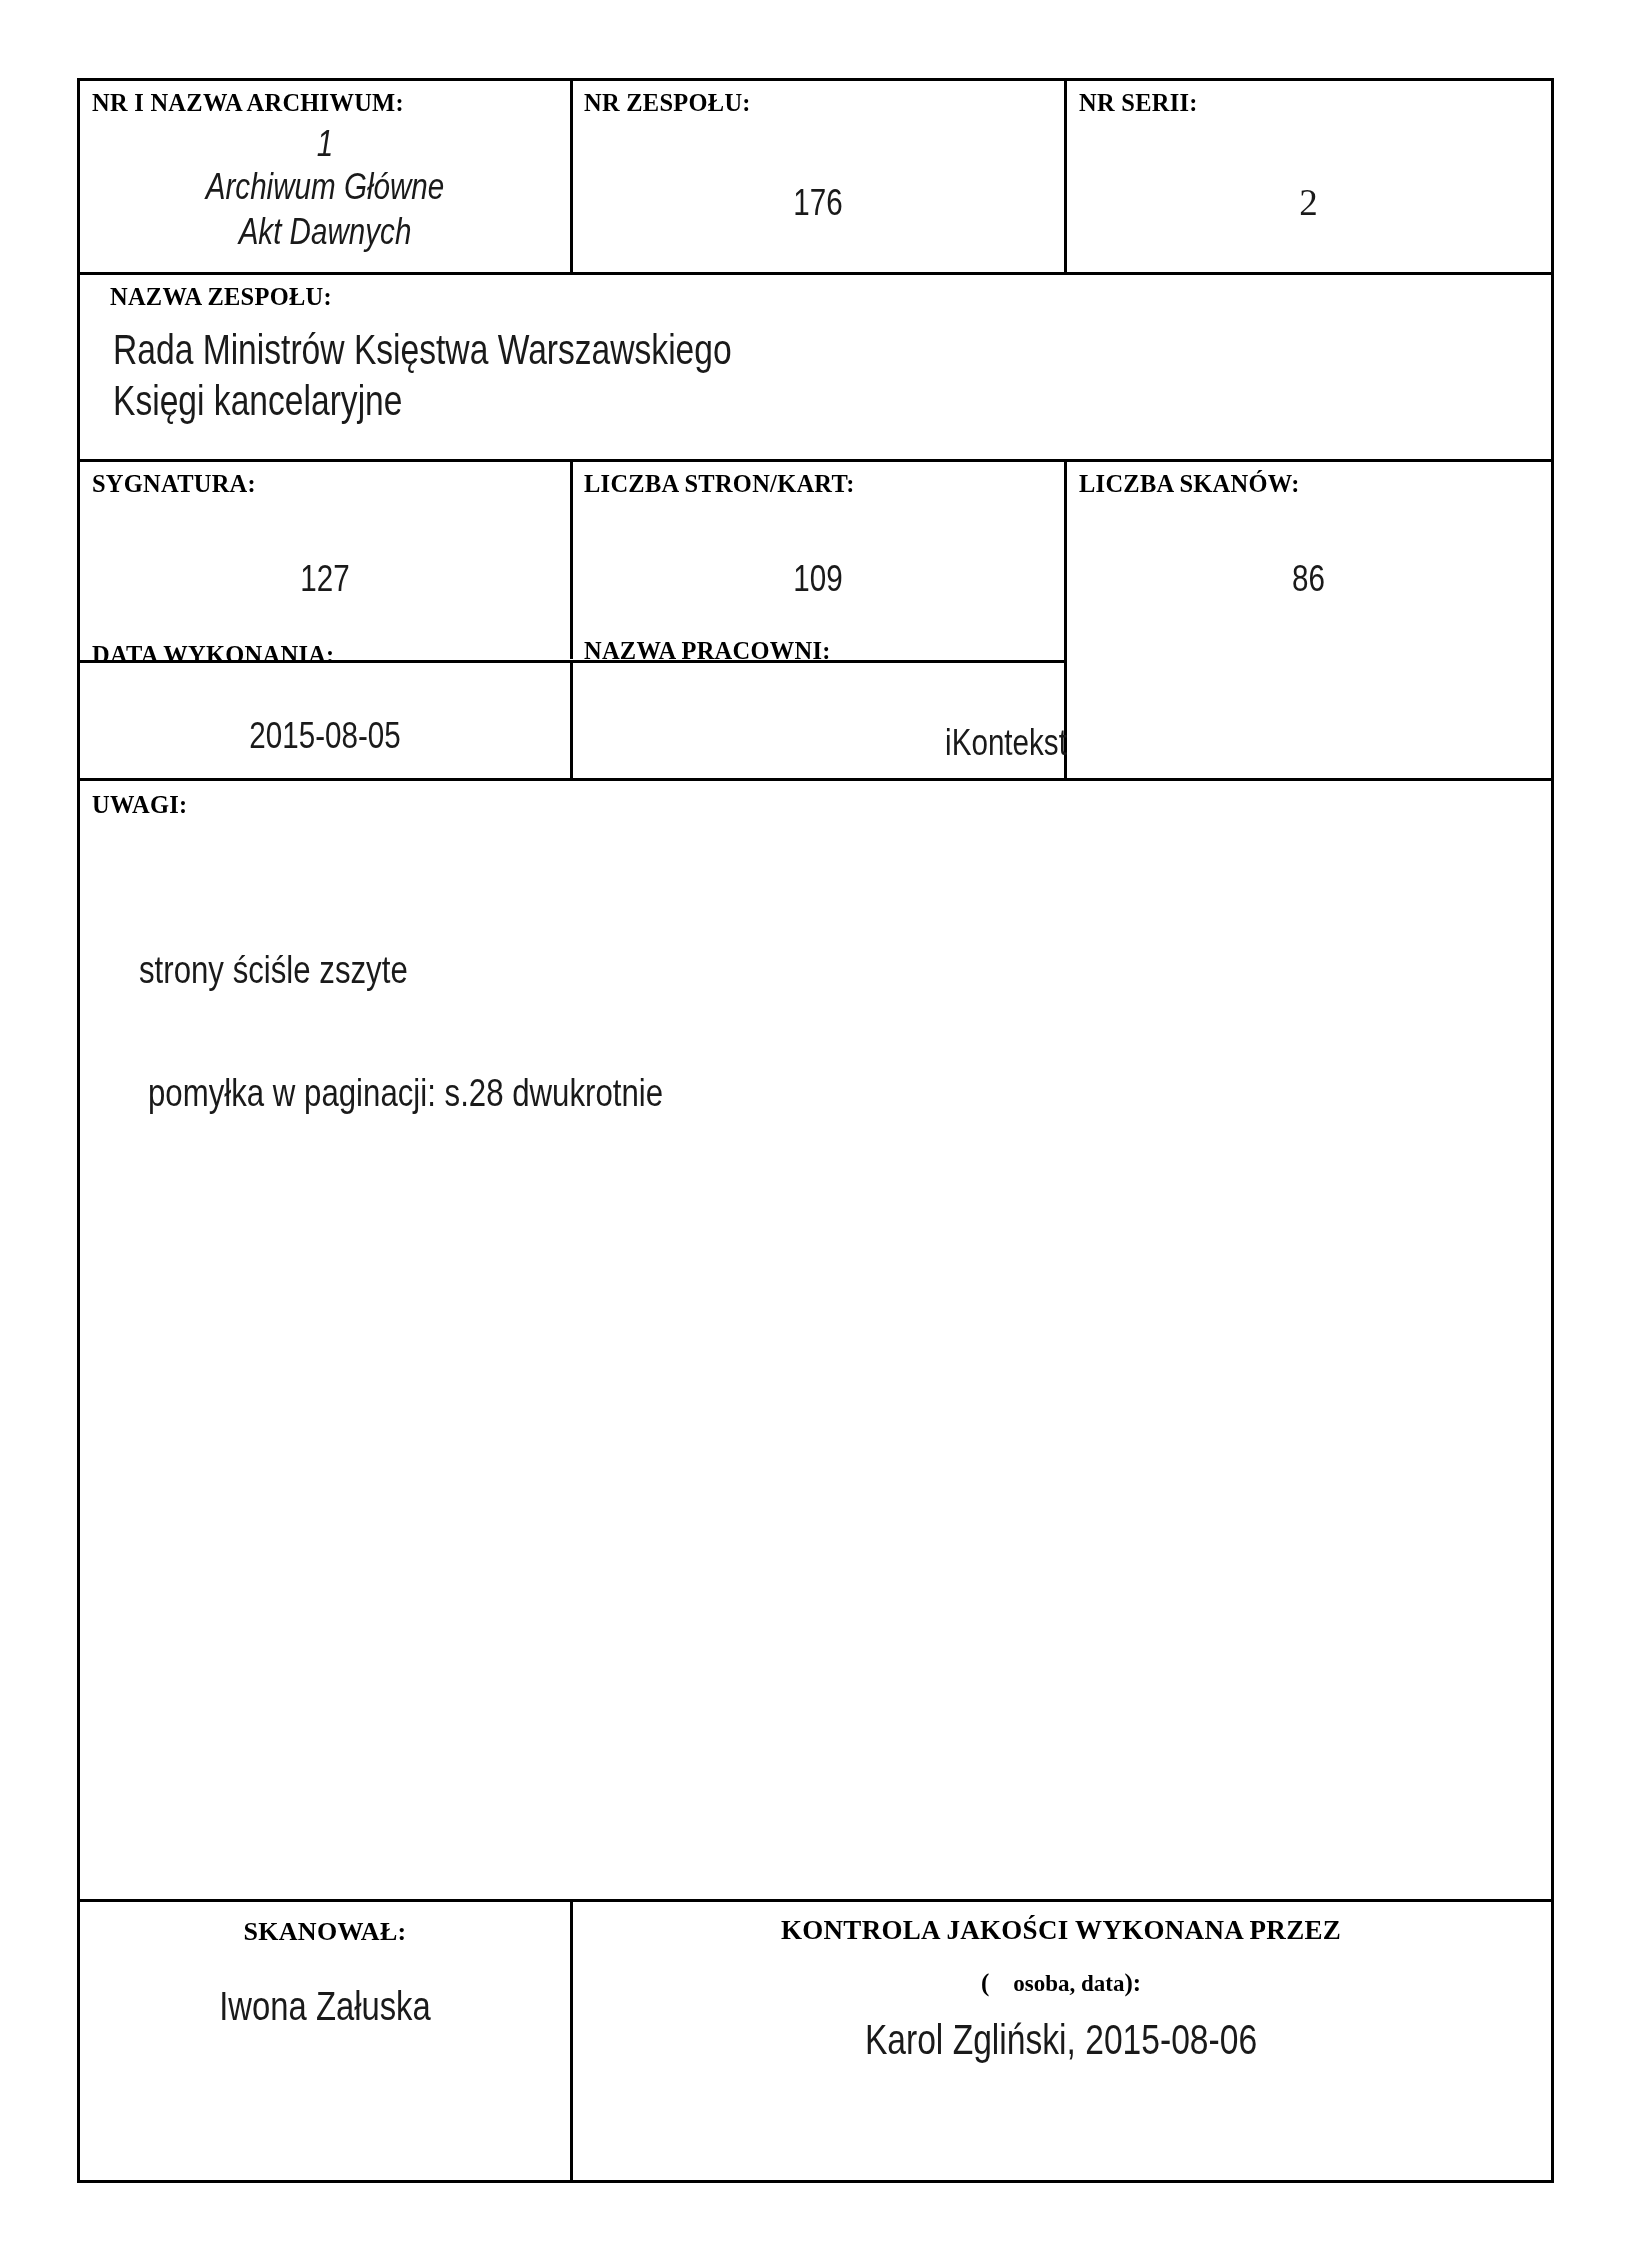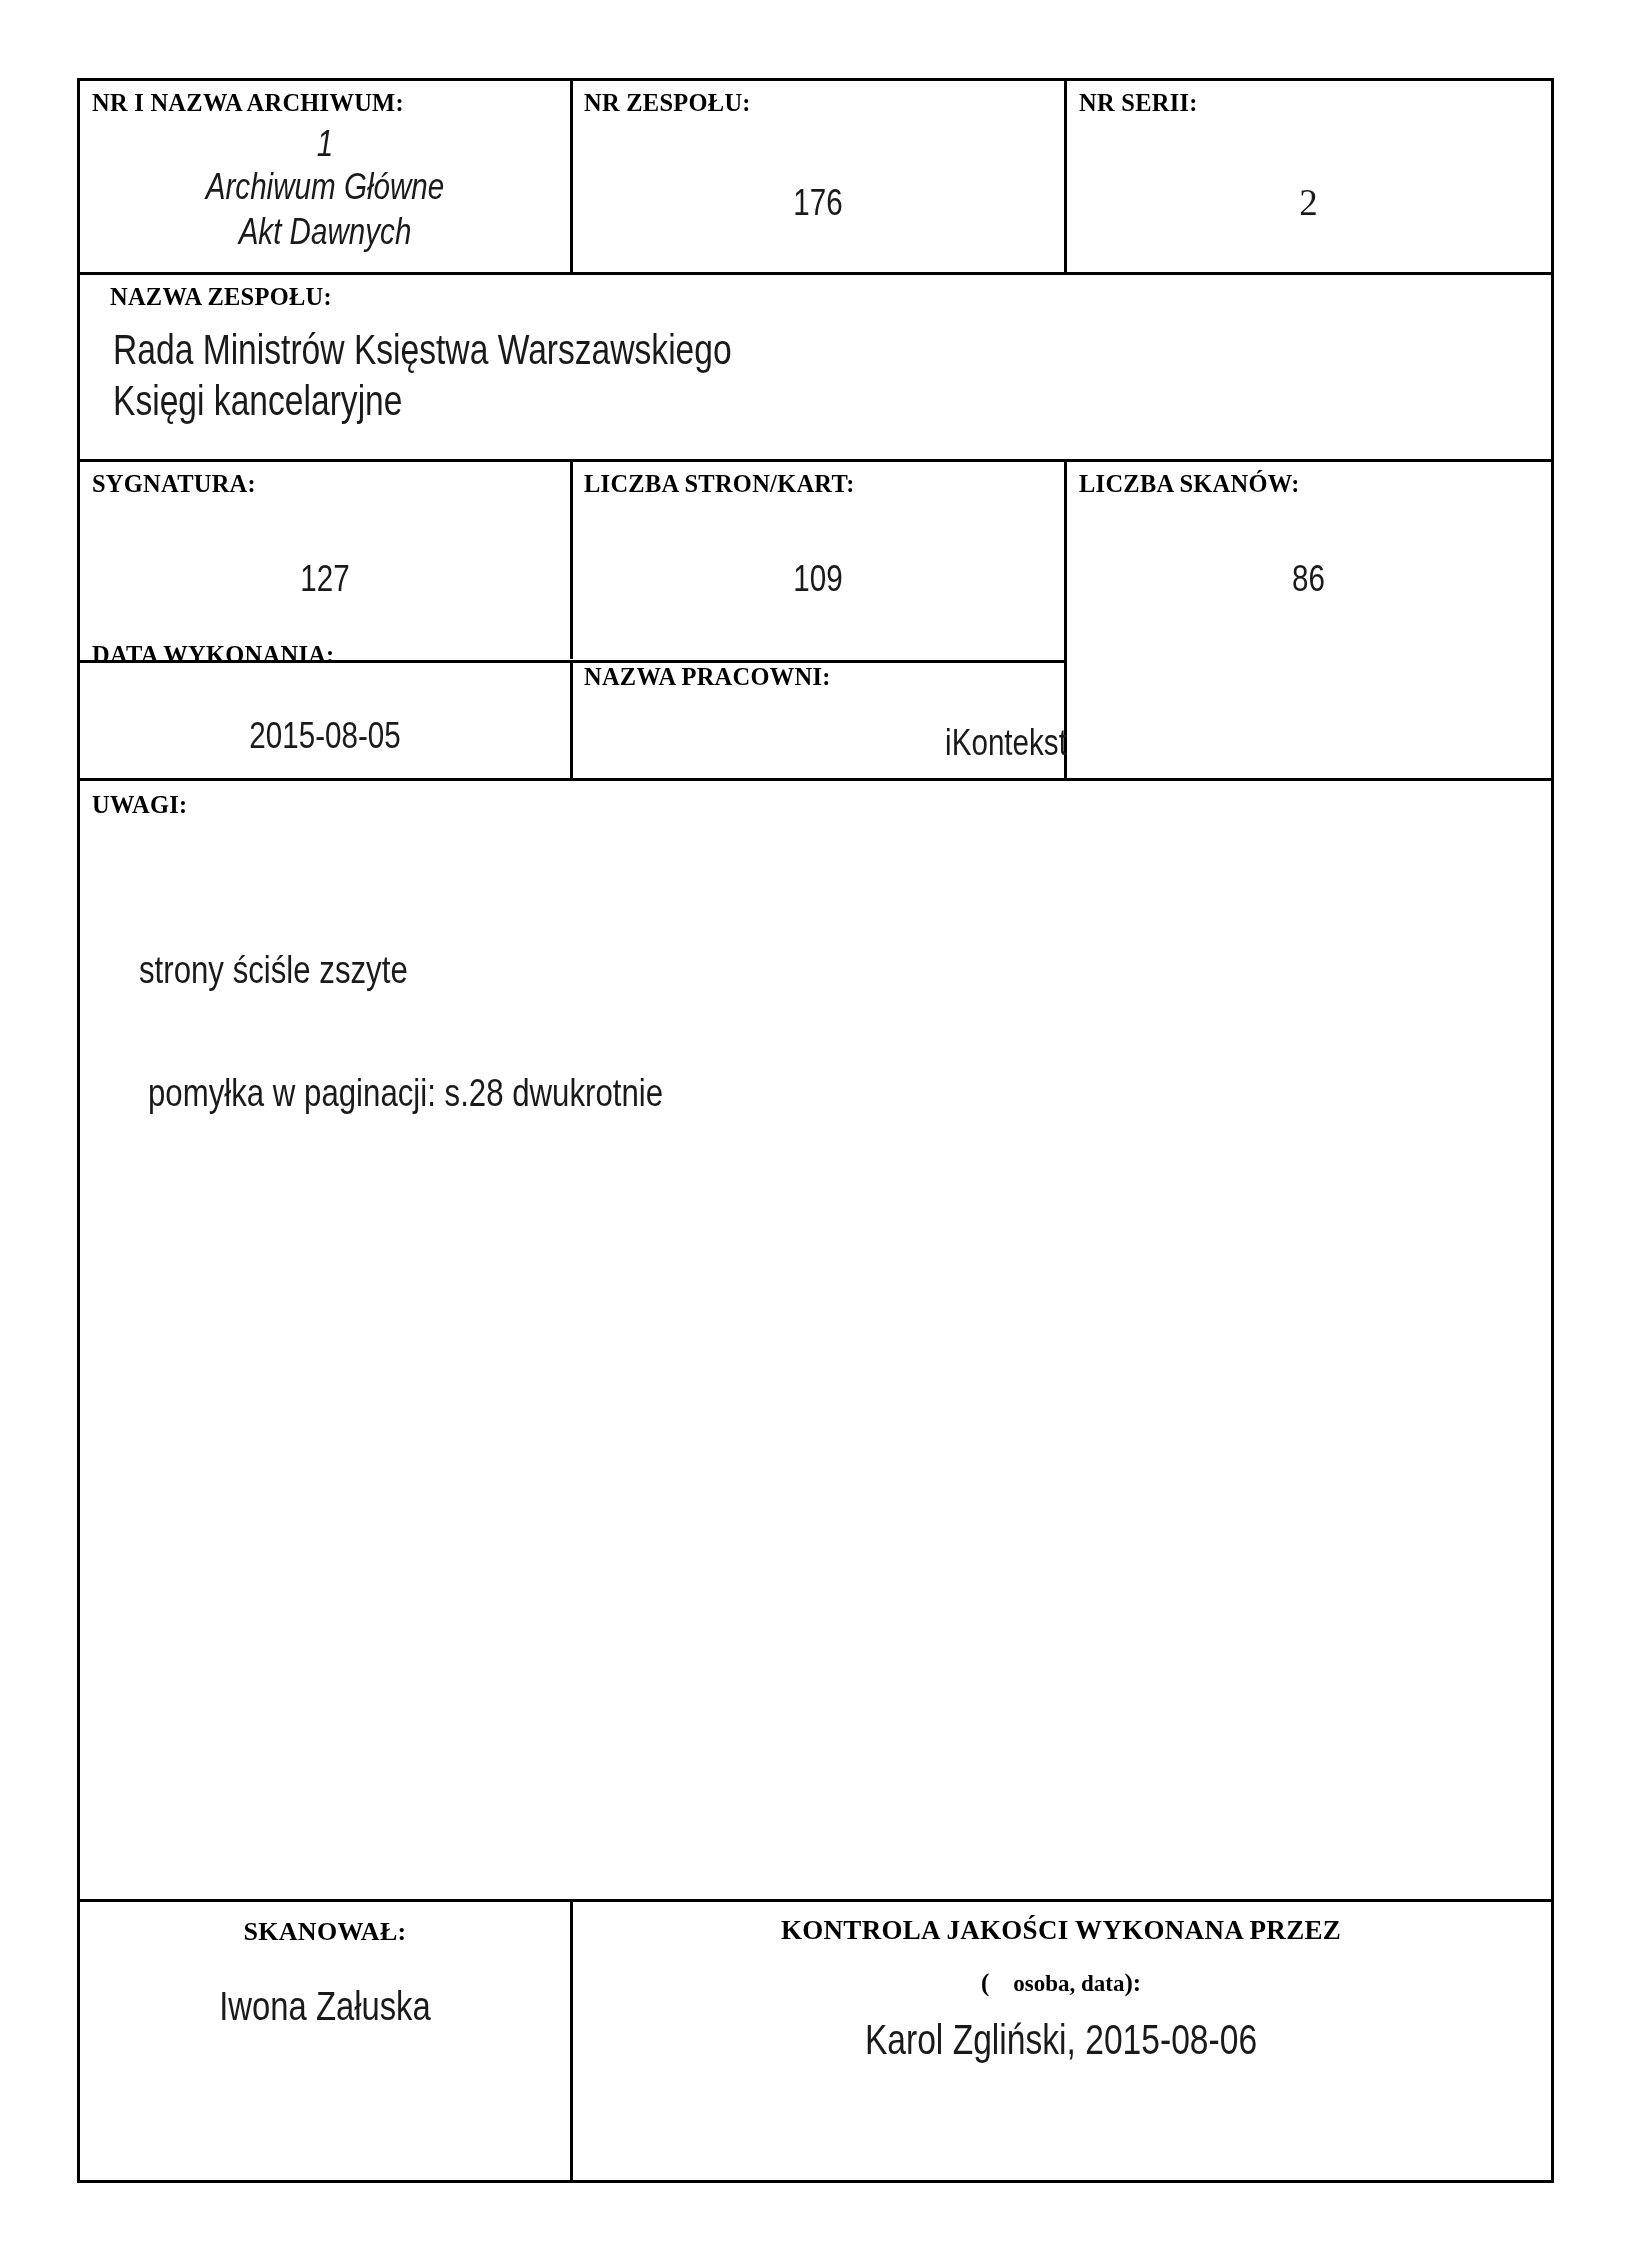--- a/index.html
+++ b/index.html
@@ -161,21 +161,21 @@
   </div>
 
   <div class="hline-thin" style="top:579px; left:0; width:984px;"></div>
 
   <div class="cell" style="left:0; top:552px; width:502px; height:115px;">
     <div class="lbl" style="left:12px; top:9.2px;">DATA WYKONANIA:</div>
   </div>
 
   <div class="vline" style="left:490px; top:579px; height:118px;"></div>
 
-  <div class="cell" style="left:492px; top:574px; width:978px; height:115px;">
+  <div class="cell" style="left:492px; top:548px; width:978px; height:115px;">
     <div class="lbl" style="left:12px; top:9.2px;">NAZWA PRACOWNI:</div>
   </div>
 
   <div class="hline" style="top:697px;"></div>
 
   <div class="cell" style="left:0; top:582px; width:490px; height:115px; pointer-events:none;">
     <div class="val" style="left:0; top:51px; width:490px; text-align:center;">2015-08-05</div>
   </div>
   <div class="cell" style="left:492px; top:582px; width:978px; height:115px; pointer-events:none;">
     <div class="val" style="left:0; top:58px; width:868px; text-align:center;">iKontekst</div>

